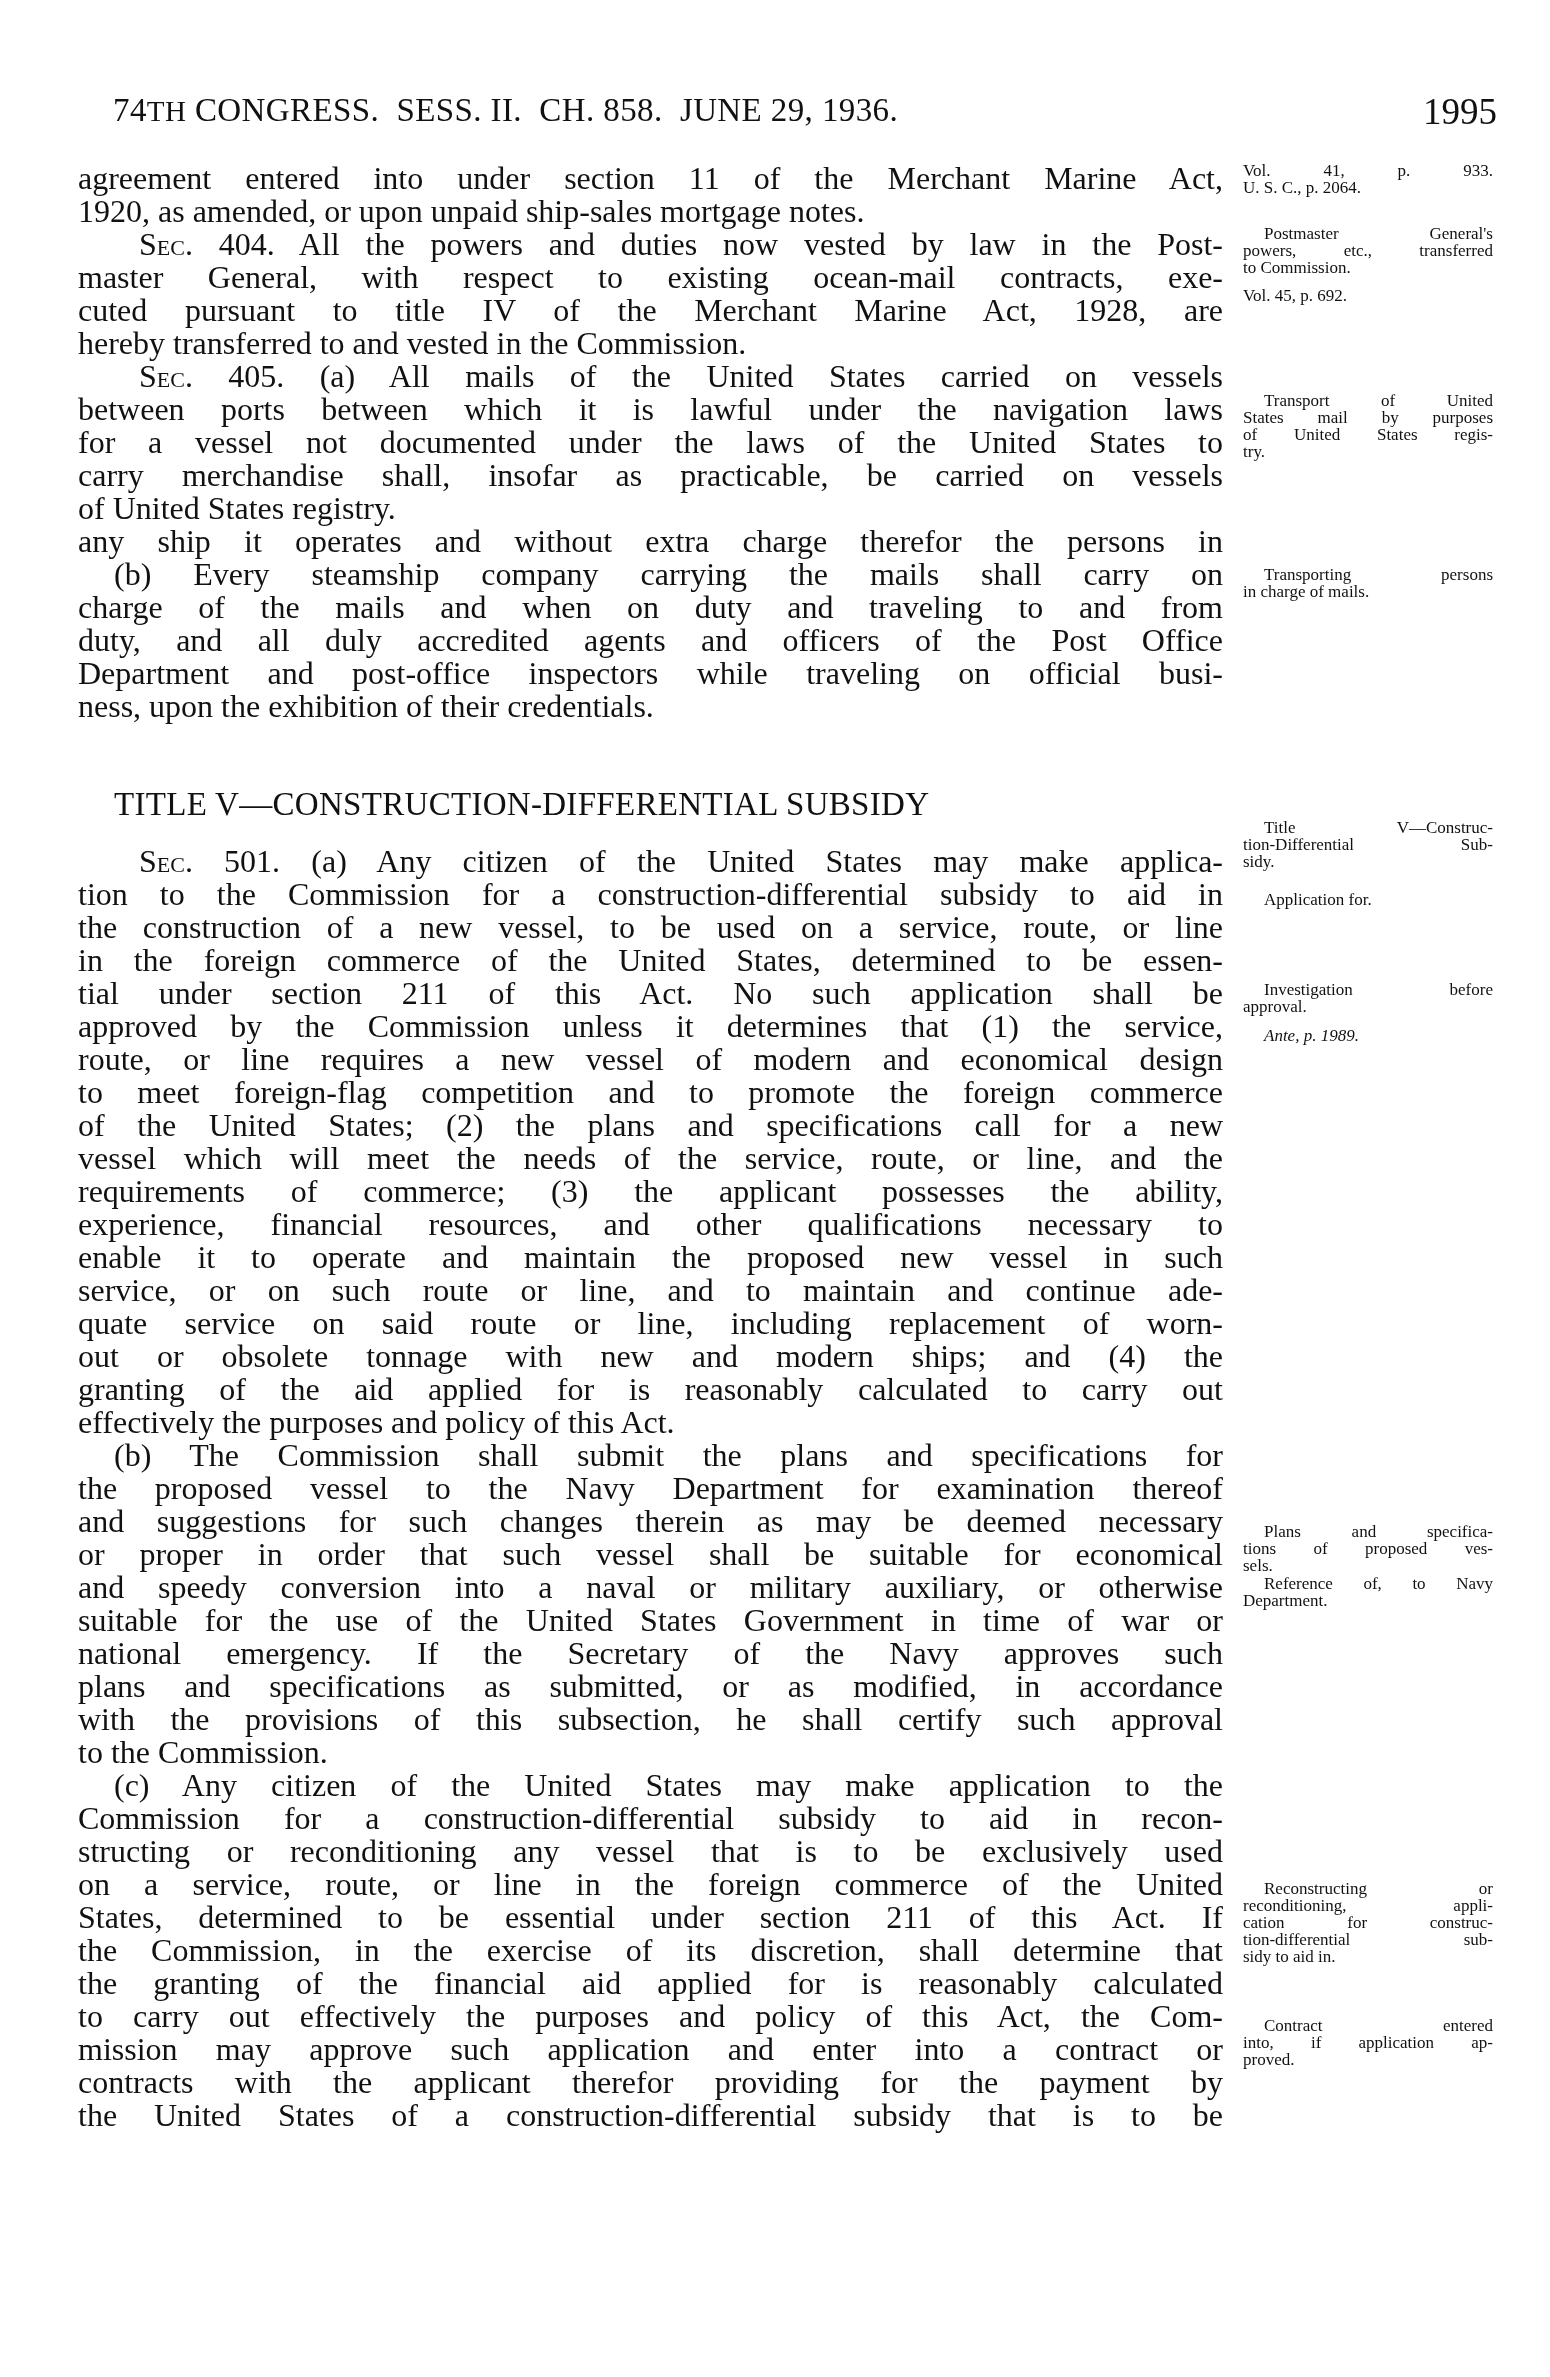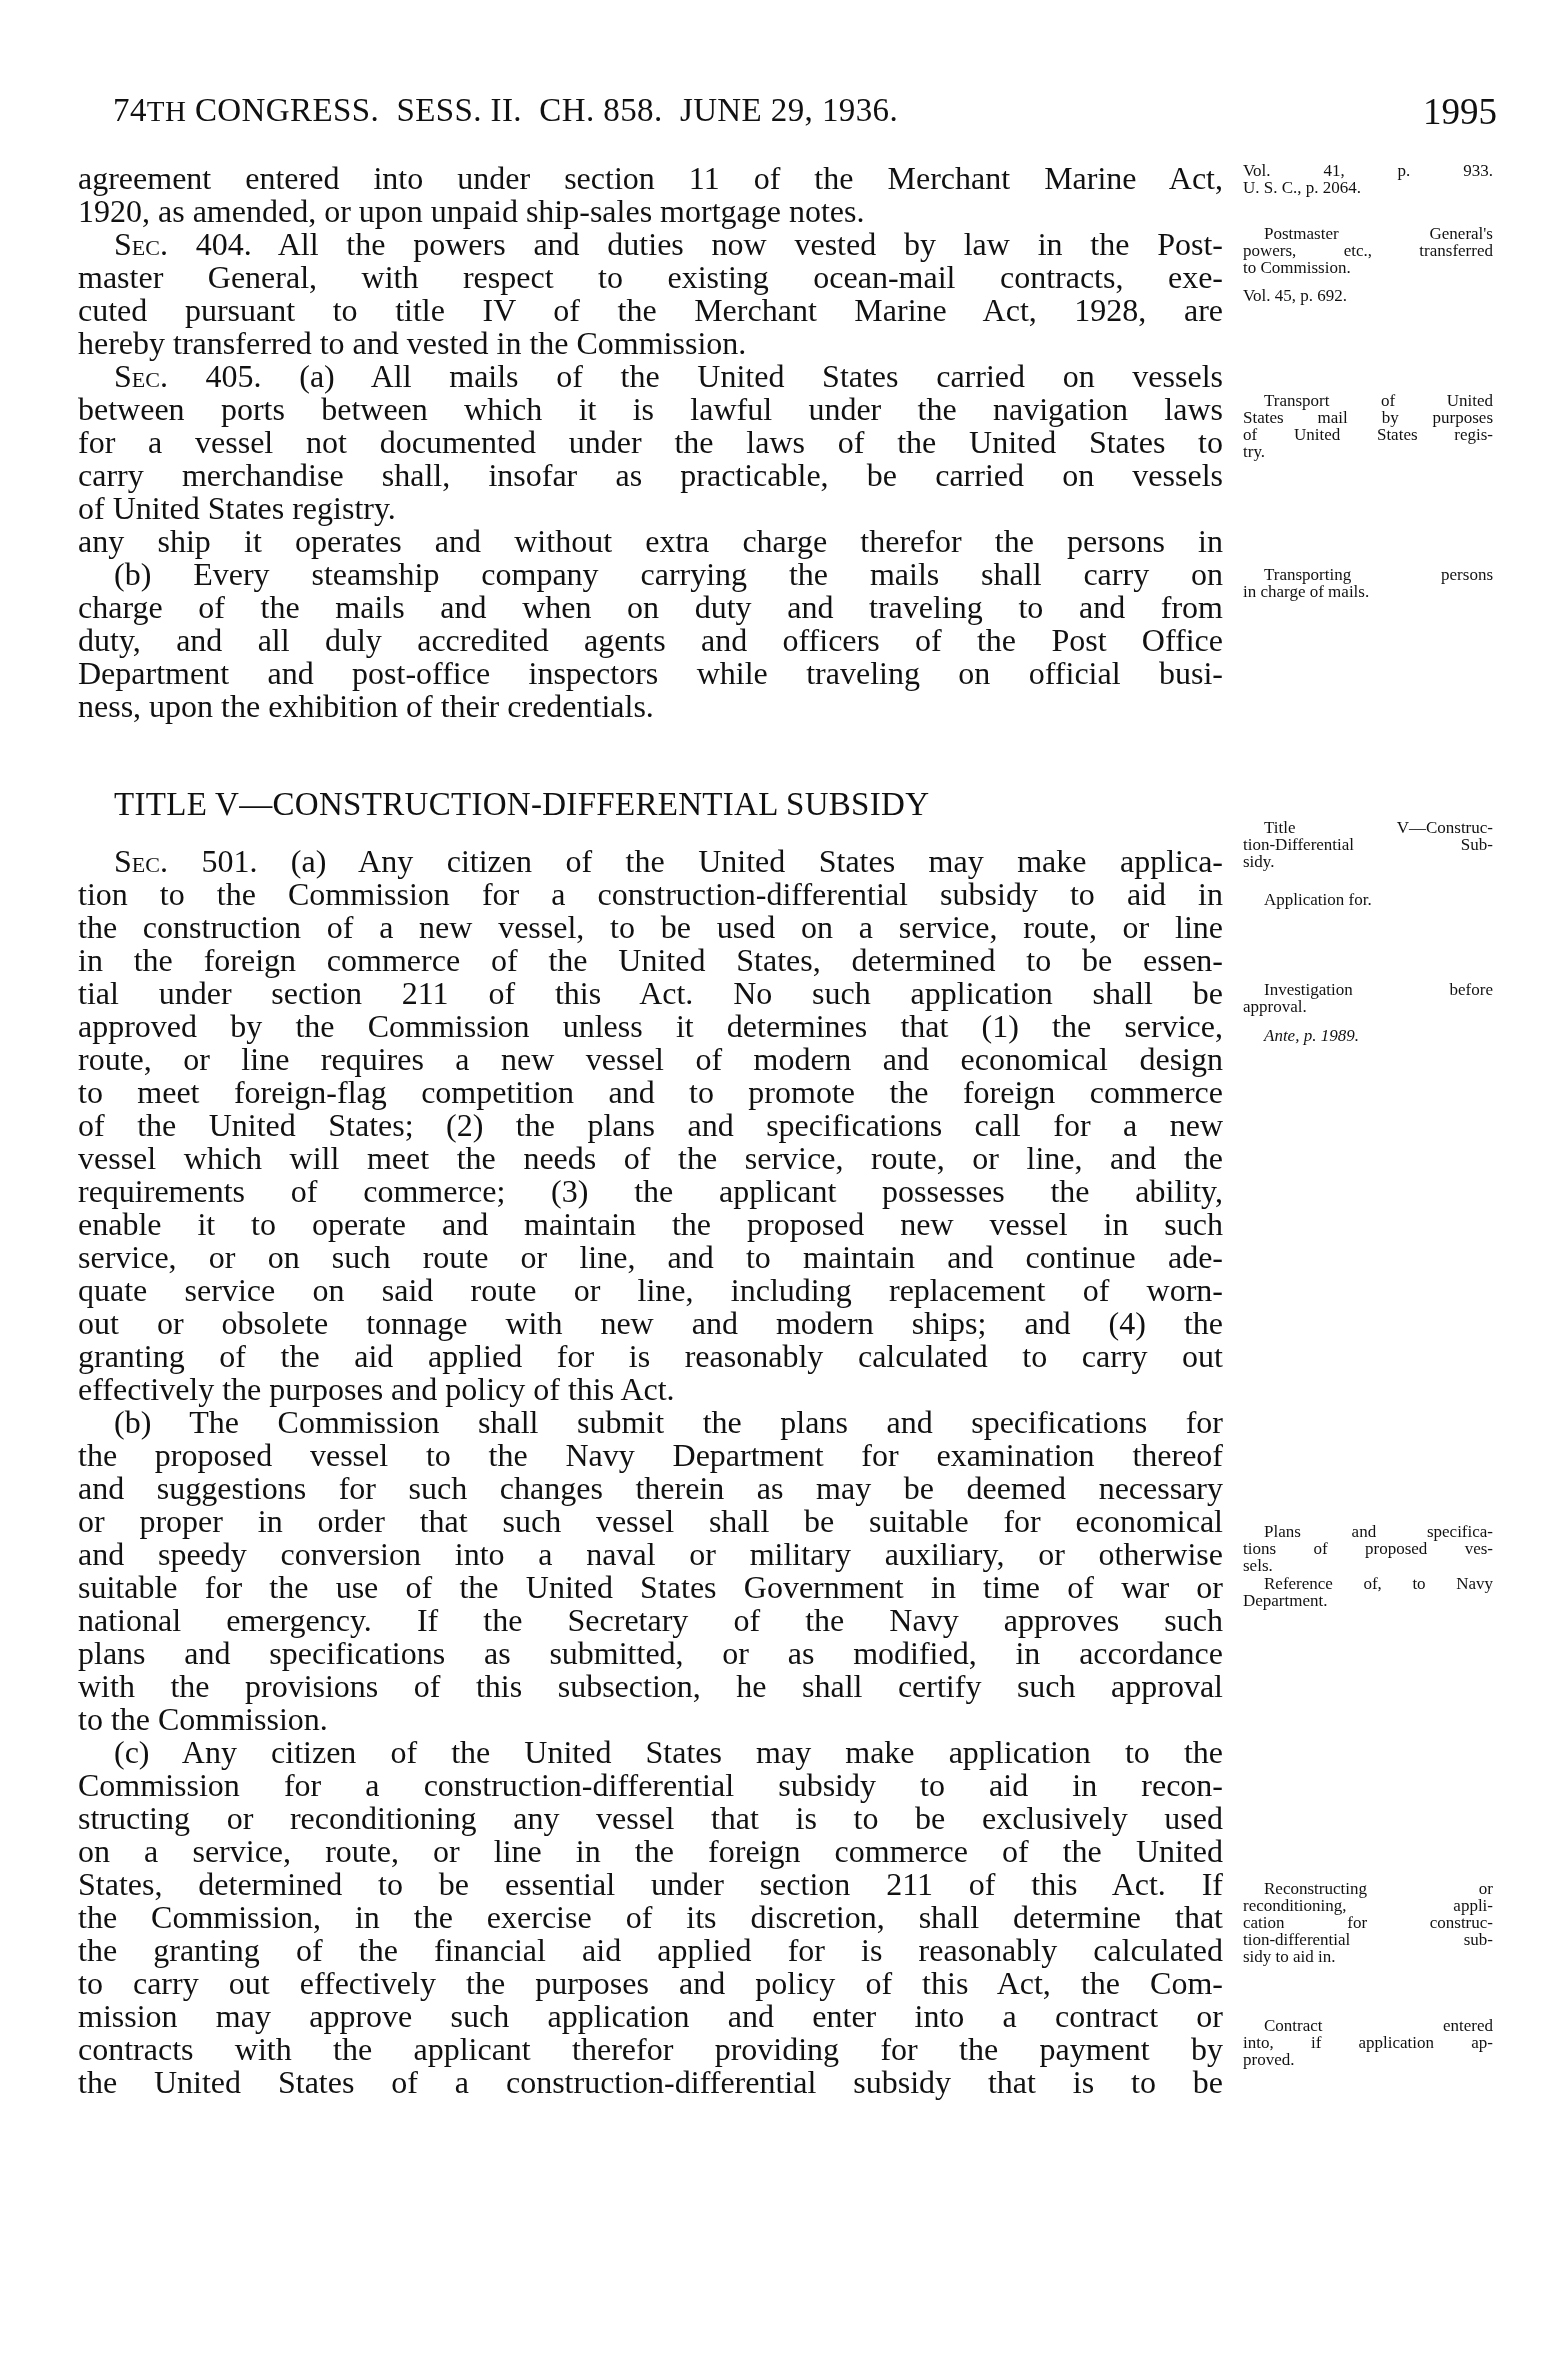--- a/index.html
+++ b/index.html
@@ -7,21 +7,21 @@
          font-family:"Liberation Serif","DejaVu Serif",serif; color:#111; }
   .header { position:absolute; top:92px; left:0; width:1551px; height:44px; }
   .running-head { position:absolute; left:113px; top:0; font-size:33px; letter-spacing:0.4px; white-space:nowrap; }
   .running-head .sup { font-size:29px; }
   .page-num { position:absolute; left:1423px; top:-1.8px; font-size:37px; }
   .main { position:absolute; left:78px; top:162px; width:1145px; }
   .line { font-size:32px; line-height:33px; height:33px; white-space:nowrap;
           text-align:justify; text-align-last:justify; overflow:visible; }
   .line.last { text-align-last:left; }
   .line.indent { padding-left:36px; }
-  .sc { font-variant:small-caps; }
+  .sc { font-variant:small-caps;margin-left:25px; }
   .gap { height:62px; }
   .title-head { font-size:33px; line-height:39px; height:39px; padding-left:36px; letter-spacing:0.3px; white-space:nowrap; }
   .gap-small { height:21px; }
   .margin-note { position:absolute; left:1243px; width:250px; font-size:17px; line-height:17px; }
   .mn-line { white-space:nowrap; text-align:justify; text-align-last:justify; height:17px; }
   .mn-line.last { text-align-last:left; }
   .mn-line.indent { padding-left:21px; }
   .mn-line.ital { font-style:italic;margin-top:40px; }
 </style>
 </head>
@@ -63,20 +63,21 @@
   <div class="line">tion to the Commission for a construction-differential subsidy to aid in</div>
   <div class="line">the construction of a new vessel, to be used on a service, route, or line</div>
   <div class="line">in the foreign commerce of the United States, determined to be essen-</div>
   <div class="line">tial under section 211 of this Act. No such application shall be</div>
   <div class="line">approved by the Commission unless it determines that (1) the service,</div>
   <div class="line">route, or line requires a new vessel of modern and economical design</div>
   <div class="line">to meet foreign-flag competition and to promote the foreign commerce</div>
   <div class="line">of the United States; (2) the plans and specifications call for a new</div>
   <div class="line">vessel which will meet the needs of the service, route, or line, and the</div>
   <div class="line">requirements of commerce; (3) the applicant possesses the ability,</div>
+  <div class="line">experience, financial resources, and other qualifications necessary to</div>
   <div class="line">enable it to operate and maintain the proposed new vessel in such</div>
   <div class="line">service, or on such route or line, and to maintain and continue ade-</div>
   <div class="line">quate service on said route or line, including replacement of worn-</div>
   <div class="line">out or obsolete tonnage with new and modern ships; and (4) the</div>
   <div class="line">granting of the aid applied for is reasonably calculated to carry out</div>
   <div class="line last">effectively the purposes and policy of this Act.</div>
 
   <div class="line indent">(b) The Commission shall submit the plans and specifications for</div>
   <div class="line">the proposed vessel to the Navy Department for examination thereof</div>
   <div class="line">and suggestions for such changes therein as may be deemed necessary</div>

